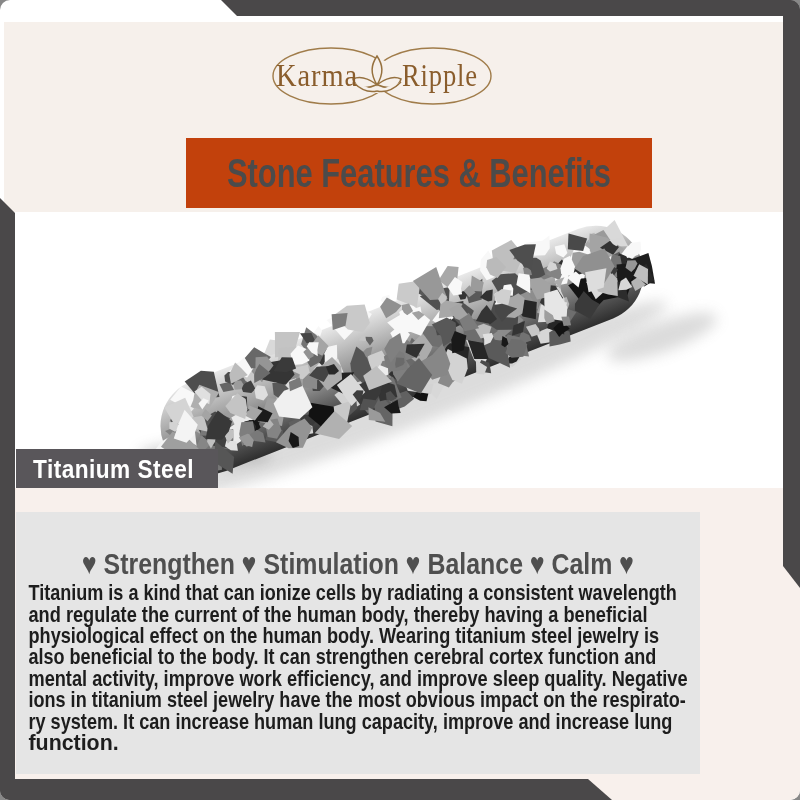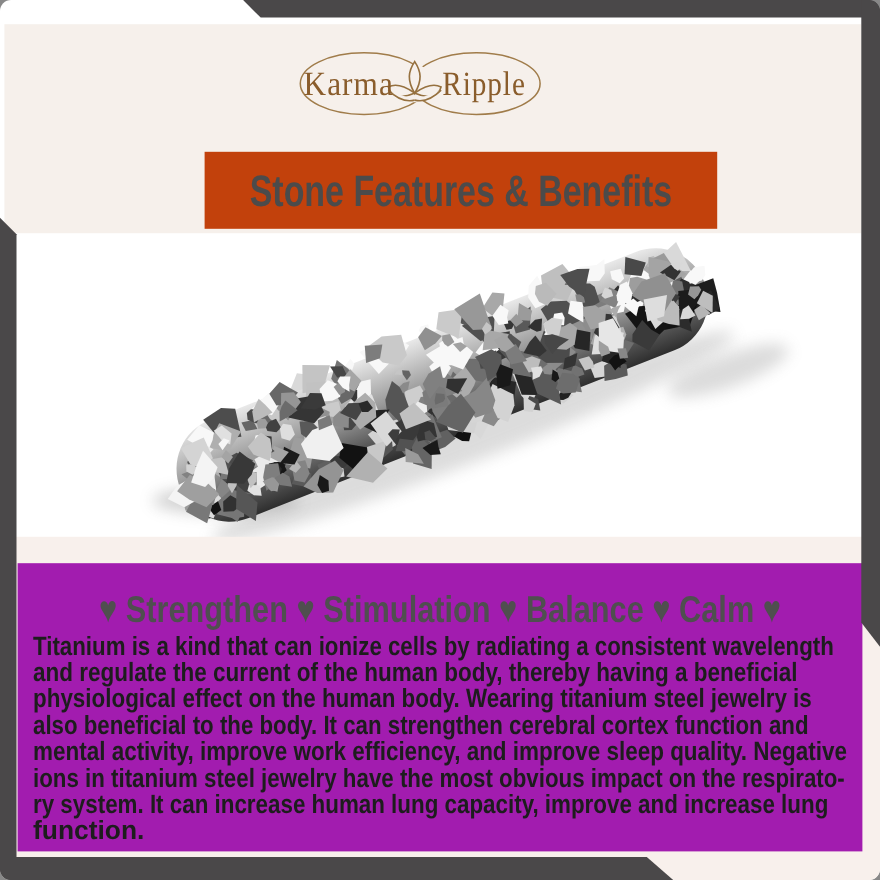--- a/index.html
+++ b/index.html
@@ -15,21 +15,21 @@
   .logo-svg .lotus{fill:#f6f0eb;stroke:#96713f;stroke-width:1.5;}
   .logo-svg text{font-family:"Liberation Serif","DejaVu Serif",serif;font-size:31px;fill:#8a5d2c;letter-spacing:1px;}
   .title-band{position:absolute;left:166px;top:138px;width:466px;height:70px;background:#c2410c;margin-left:20px;}
   .title-band svg{display:block;width:100%;height:100%;}
   .title-band text{font-family:"Liberation Sans","DejaVu Sans",sans-serif;font-weight:700;font-size:40px;fill:#4b4b4b;}
   .photo-svg{position:absolute;left:0;top:205px;width:800px;height:300px;}
   .stone-label{position:absolute;left:16px;top:449px;width:202px;height:39px;background:#59565a;}
   .stone-label svg{display:block;width:100%;height:100%;}
   .stone-label text{font-family:"Liberation Sans","DejaVu Sans",sans-serif;font-weight:700;font-size:25px;fill:#ffffff;letter-spacing:.5px;}
   .bottom-cream{position:absolute;left:0;top:488px;width:800px;height:312px;background:#f8f0ec;}
-  .text-panel{position:absolute;left:16px;top:512px;width:768px;height:262px;background:#a21caf;text-align:center;}
+  .text-panel{position:absolute;left:16px;top:512px;width:684px;height:262px;background:#e5e5e5;text-align:center;}
   .text-panel svg{display:block;width:100%;height:100%;}
   .benefits-heading{font-family:"Liberation Sans","DejaVu Sans",sans-serif;font-weight:700;font-size:34px;fill:#4f4f4f;}
   .para-line{font-family:"Liberation Sans","DejaVu Sans",sans-serif;font-weight:700;font-size:24px;fill:#1d1d1d;}
   .frame-svg{position:absolute;left:0;top:0;width:800px;height:800px;pointer-events:none;}
   .frame-svg polygon{fill:#4a4849;}
 </style>
 </head>
 <body>
 
 <div class="poster">
@@ -394,20 +394,25 @@
         <polygon points="369.0,185.3 363.2,170.8 376.3,161.1 392.0,176.4" fill="rgb(192,192,192)"></polygon>
         <polygon points="268.1,190.1 263.5,195.6 255.9,193.3 254.5,184.6 257.3,180.2 264.7,181.3" fill="rgb(222,222,222)"></polygon>
         <polygon points="288.9,177.1 299.6,172.6 302.2,181.1 289.9,186.2" fill="rgb(122,122,122)"></polygon>
         <polygon points="452.3,148.3 451.2,134.7 454.8,126.1 466.4,130.6 463.7,145.3" fill="rgb(25,25,25)"></polygon>
         <polygon points="409.9,109.0 415.7,116.0 409.5,120.6 402.1,113.0" fill="rgb(248,248,248)"></polygon>
         <polygon points="259.4,159.0 270.5,168.0 263.4,173.2 254.3,178.1 254.1,169.9 256.1,164.4" fill="rgb(107,107,107)"></polygon>
         <polygon points="186.5,237.7 173.8,233.6 178.5,218.8 184.6,204.7 197.8,219.7 194.1,229.8" fill="rgb(244,244,244)"></polygon>
       </g>
   </svg>
 
+  <div class="stone-label">
+    <svg viewBox="0 0 202 39">
+      <text x="17" y="29" textLength="161" lengthAdjust="spacingAndGlyphs">Titanium Steel</text>
+    </svg>
+  </div>
 
   <div class="bottom-cream"></div>
 
   <div class="text-panel">
     <svg viewBox="0 0 768 262">
       <text class="benefits-heading" x="384" y="53" text-anchor="middle" textLength="620" lengthAdjust="spacingAndGlyphs">♥ Strengthen ♥ Stimulation ♥ Balance ♥ Calm ♥</text>
       <text class="para-line" x="14" y="83" textLength="728" lengthAdjust="spacingAndGlyphs">Titanium is a kind that can ionize cells by radiating a consistent wavelength</text>
       <text class="para-line" x="14" y="107" textLength="695" lengthAdjust="spacingAndGlyphs">and regulate the current of the human body, thereby having a beneficial</text>
       <text class="para-line" x="14" y="131" textLength="708" lengthAdjust="spacingAndGlyphs">physiological effect on the human body. Wearing titanium steel jewelry is</text>
       <text class="para-line" x="14" y="155" textLength="705" lengthAdjust="spacingAndGlyphs">also beneficial to the body. It can strengthen cerebral cortex function and</text>

